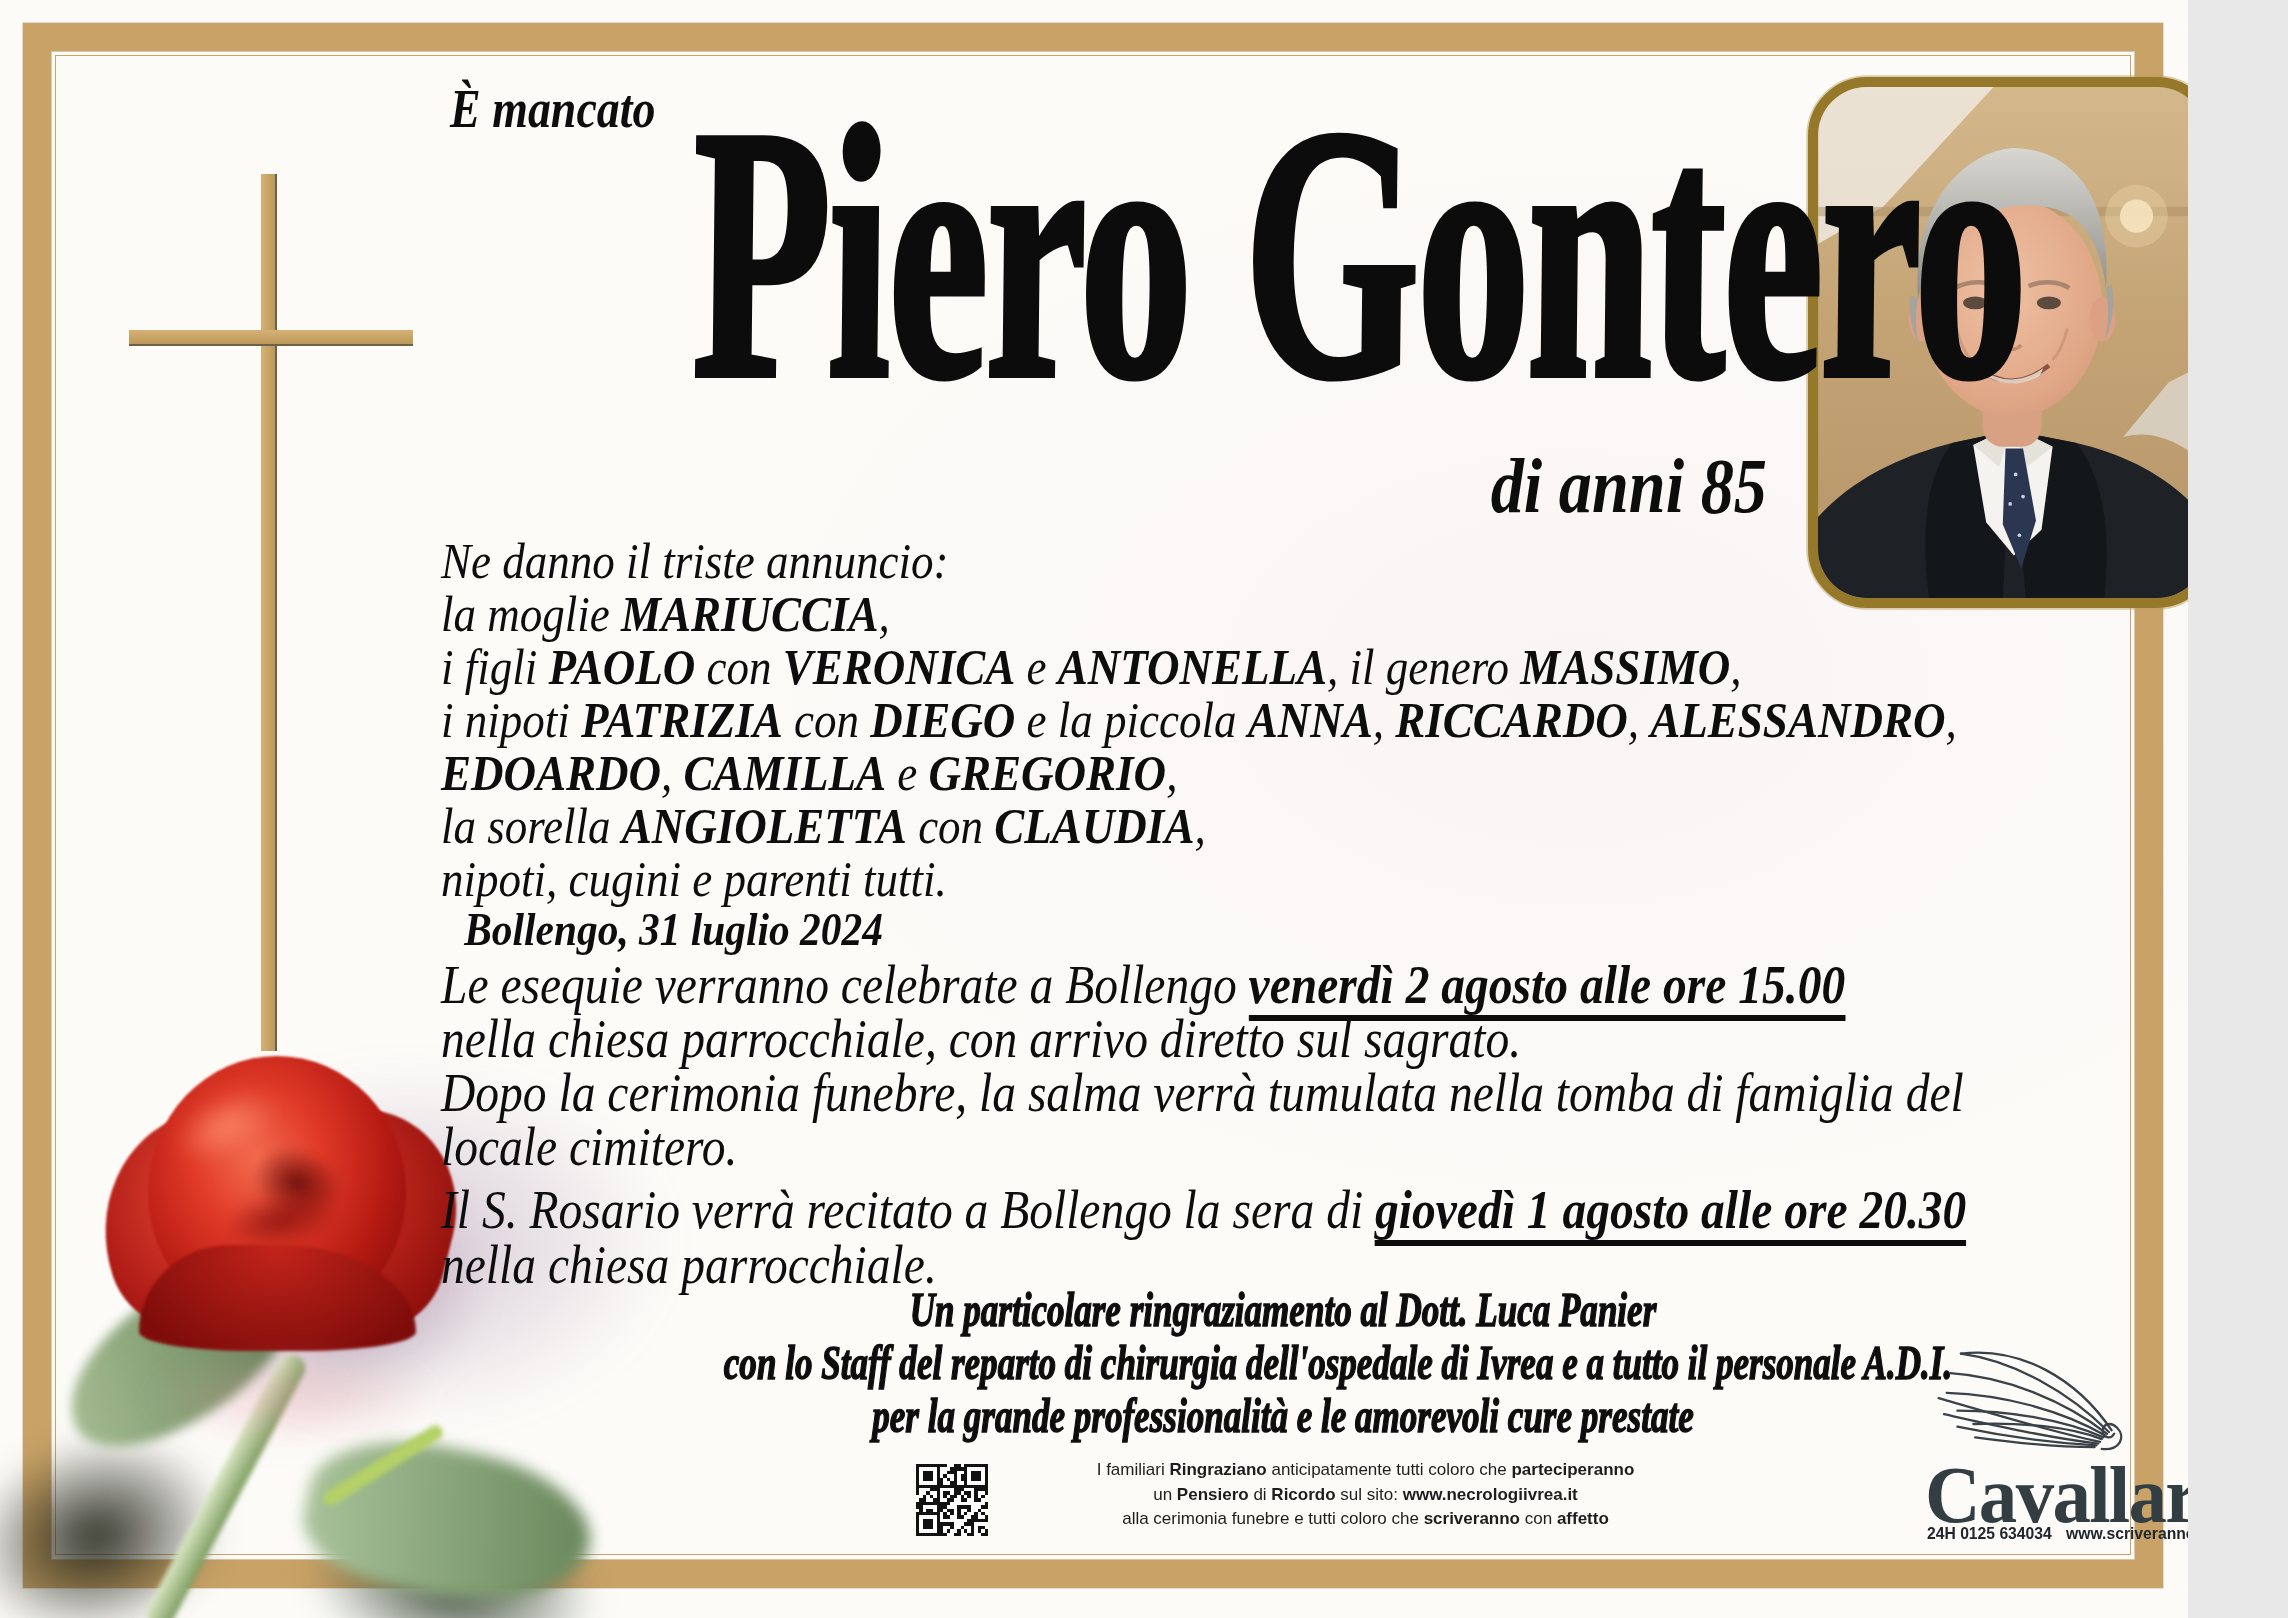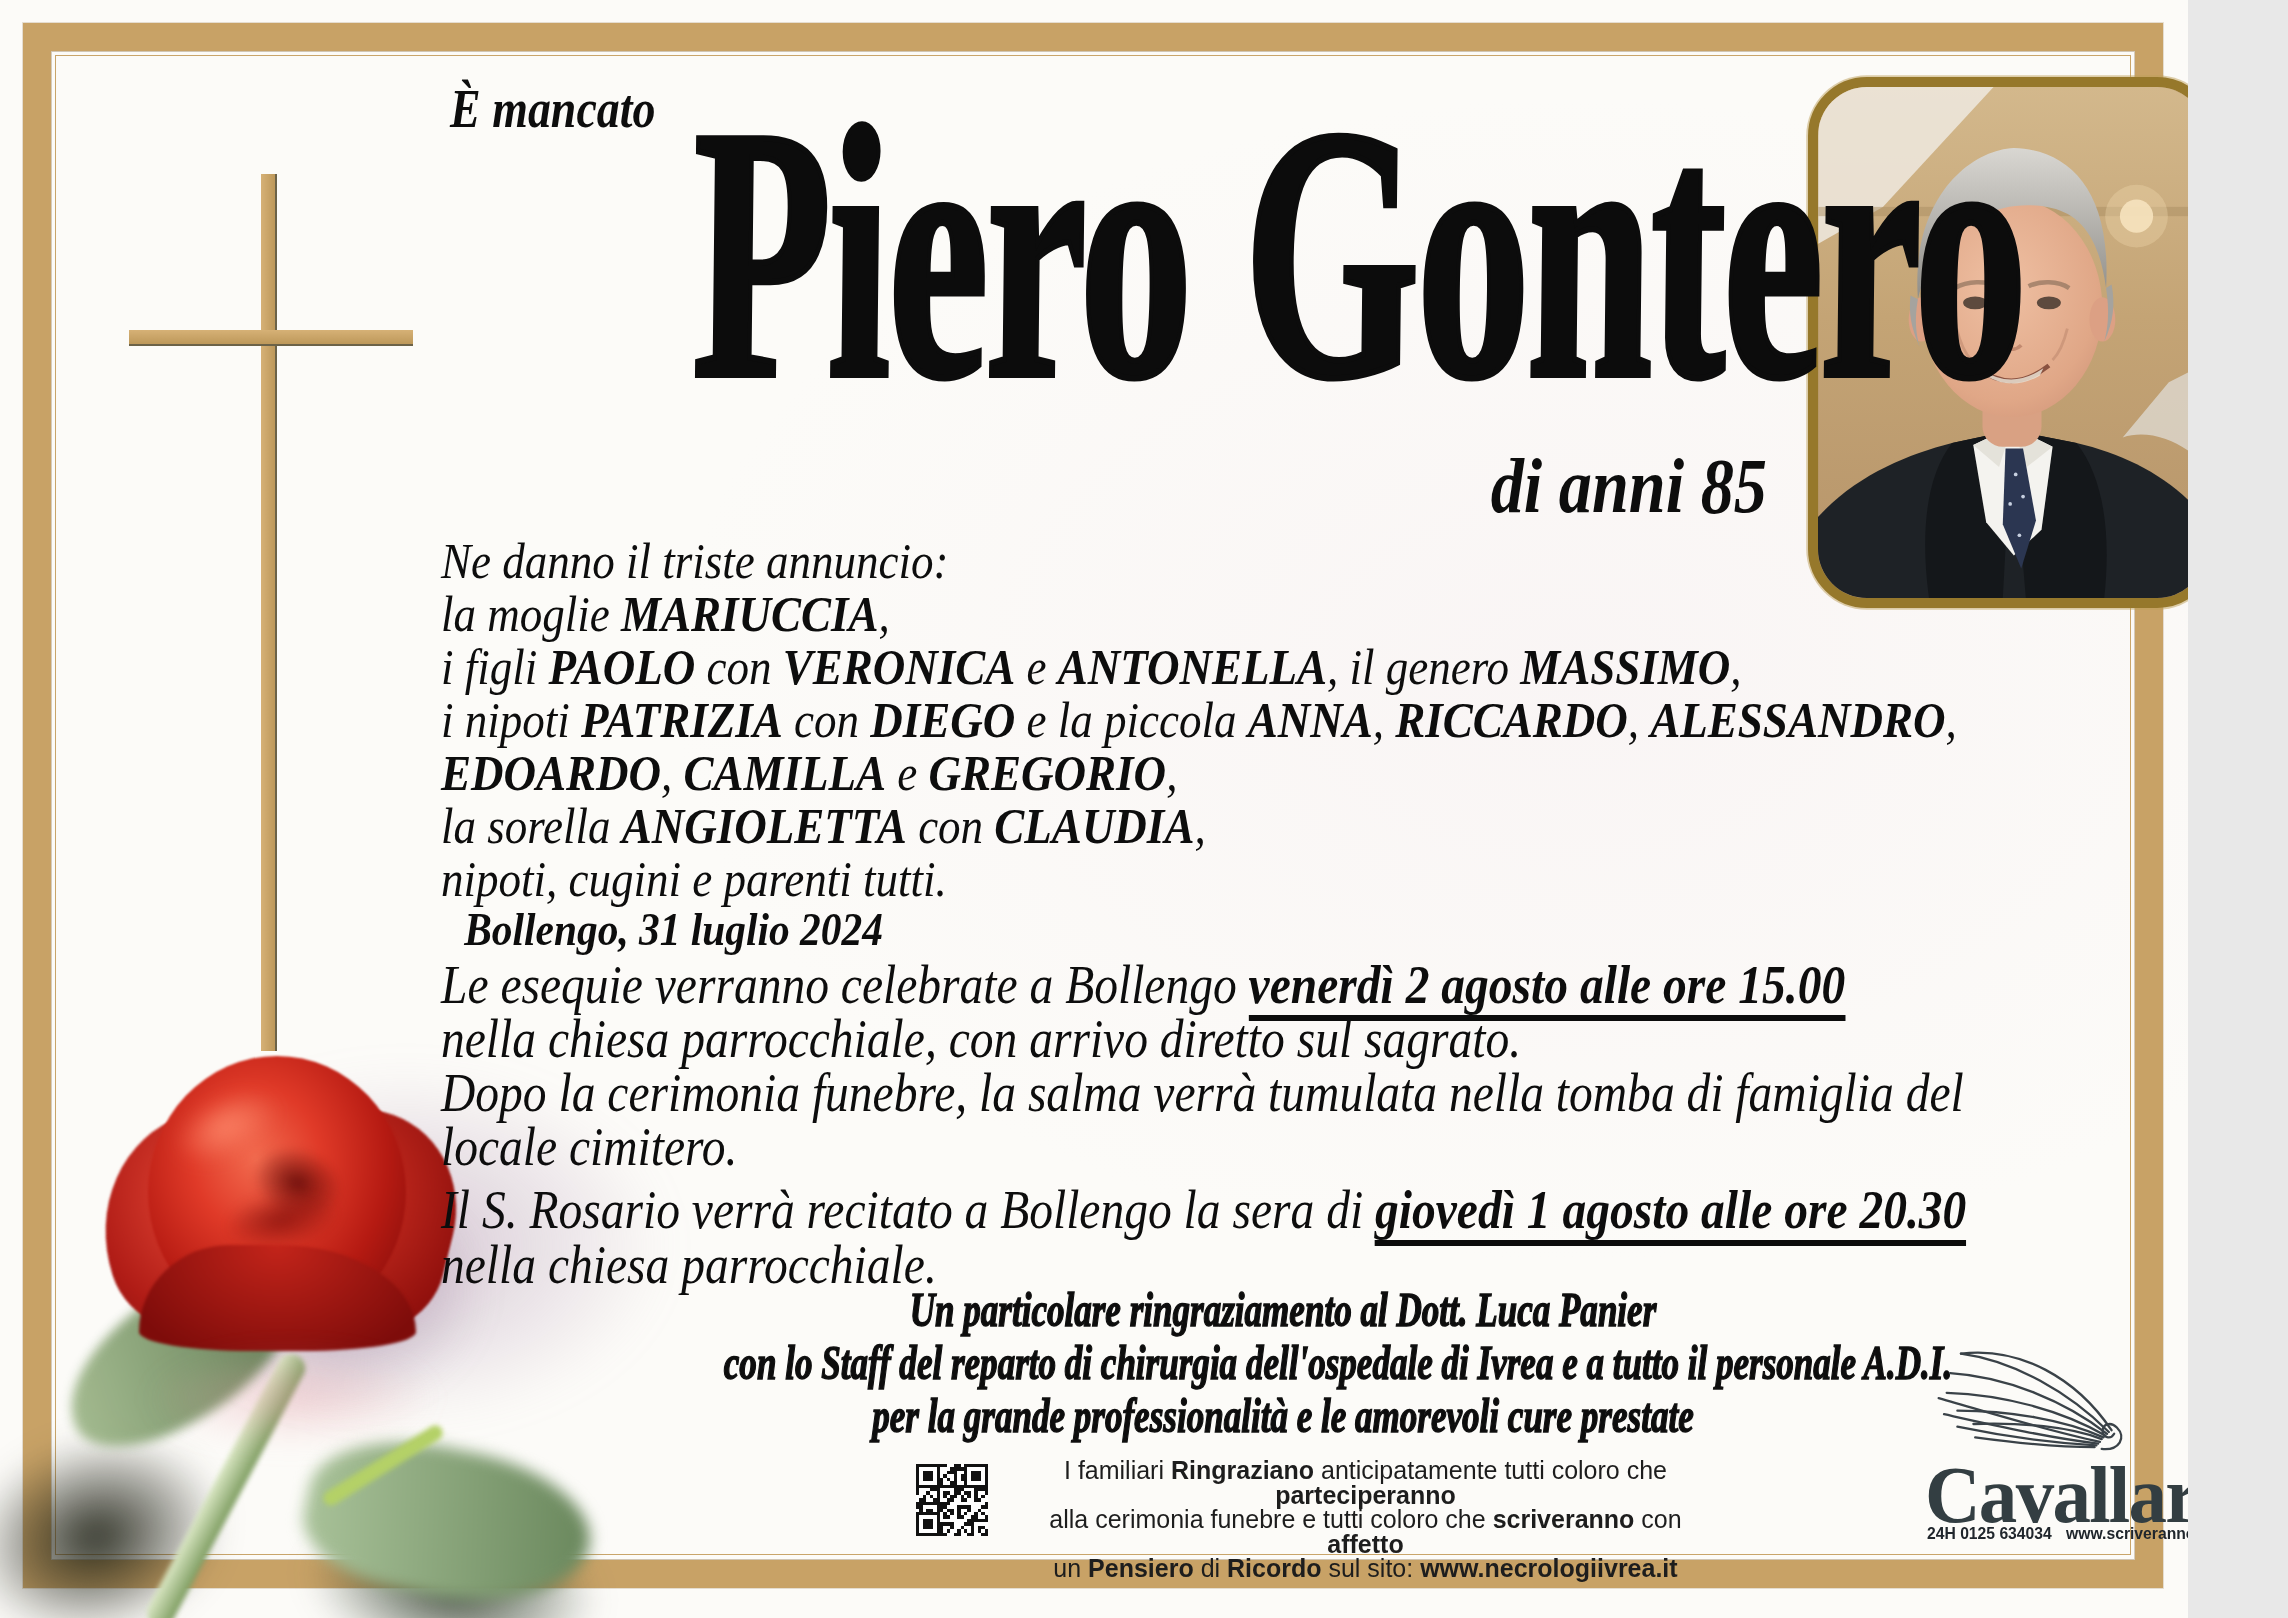--- a/index.html
+++ b/index.html
@@ -79,21 +79,21 @@
   .thanks{
     left:517px; top:1283px; width:1532px; text-align:center;
     font-style:italic; font-weight:700; font-size:48px; line-height:53px;
     transform:scale(.73,1); transform-origin:50% 0;
     -webkit-text-stroke:1.5px #101010;
   }
   
   .footer-note{
     left:1015px; top:1458px; width:701px; text-align:center;
     font-family:"Liberation Sans", sans-serif;
-    font-size:25px; line-height:24.5px; color:#1d1d1d; white-space:normal;
+    font-size:17px; line-height:24.5px; color:#1d1d1d; white-space:normal;
   }
   .footer-note .b{font-weight:700;}
   .qr{position:absolute; left:916px; top:1464px; width:72px; height:72px; z-index:5;}
   
   .wing{position:absolute; left:1936px; top:1340px; width:196px; height:127px; z-index:5;}
   .logo-name{
     left:1925px; top:1449px; font-weight:700; font-size:81px; letter-spacing:-1.8px;
     color:#333e42; transform:scaleX(.95);
   }
   .logo-tagline{
@@ -367,22 +367,22 @@
       <rect x="14" y="0" width="7" height="7" fill="#111"></rect>
       <rect x="15" y="1" width="5" height="5" fill="#fff"></rect>
       <rect x="16" y="2" width="3" height="3" fill="#111"></rect>
       <rect x="0" y="14" width="7" height="7" fill="#111"></rect>
       <rect x="1" y="15" width="5" height="5" fill="#fff"></rect>
       <rect x="2" y="16" width="3" height="3" fill="#111"></rect>
     </svg>
 
   <div class="txt footer-note">
     <div><span>I familiari </span><span class="b">Ringraziano</span><span> anticipatamente tutti coloro che </span><span class="b">parteciperanno</span></div>
+    <div><span>un </span><span class="b">Pensiero</span><span> di </span><span class="b">Ricordo</span><span> sul sito: </span><span class="b">www.necrologiivrea.it</span></div>
     <div><span>alla cerimonia funebre e tutti coloro che </span><span class="b">scriveranno</span><span> con </span><span class="b">affetto</span></div>
-    <div><span>un </span><span class="b">Pensiero</span><span> di </span><span class="b">Ricordo</span><span> sul sito: </span><span class="b">www.necrologiivrea.it</span></div>
   </div>
 
   <div>
     <svg class="wing" viewBox="0 0 220 140" fill="none">
       <g stroke="#3a4248" stroke-width="2.6" stroke-linecap="round">
         <path d="M 28,14 C 95,6 158,42 197,100"></path>
         <path d="M 28,14 C 88,22 150,58 194,102"></path>
         <path d="M 16,36 C 80,40 146,68 192,104"></path>
         <path d="M 12,58 C 76,60 142,78 190,106"></path>
         <path d="M 24,78 C 82,78 144,88 188,108"></path>

